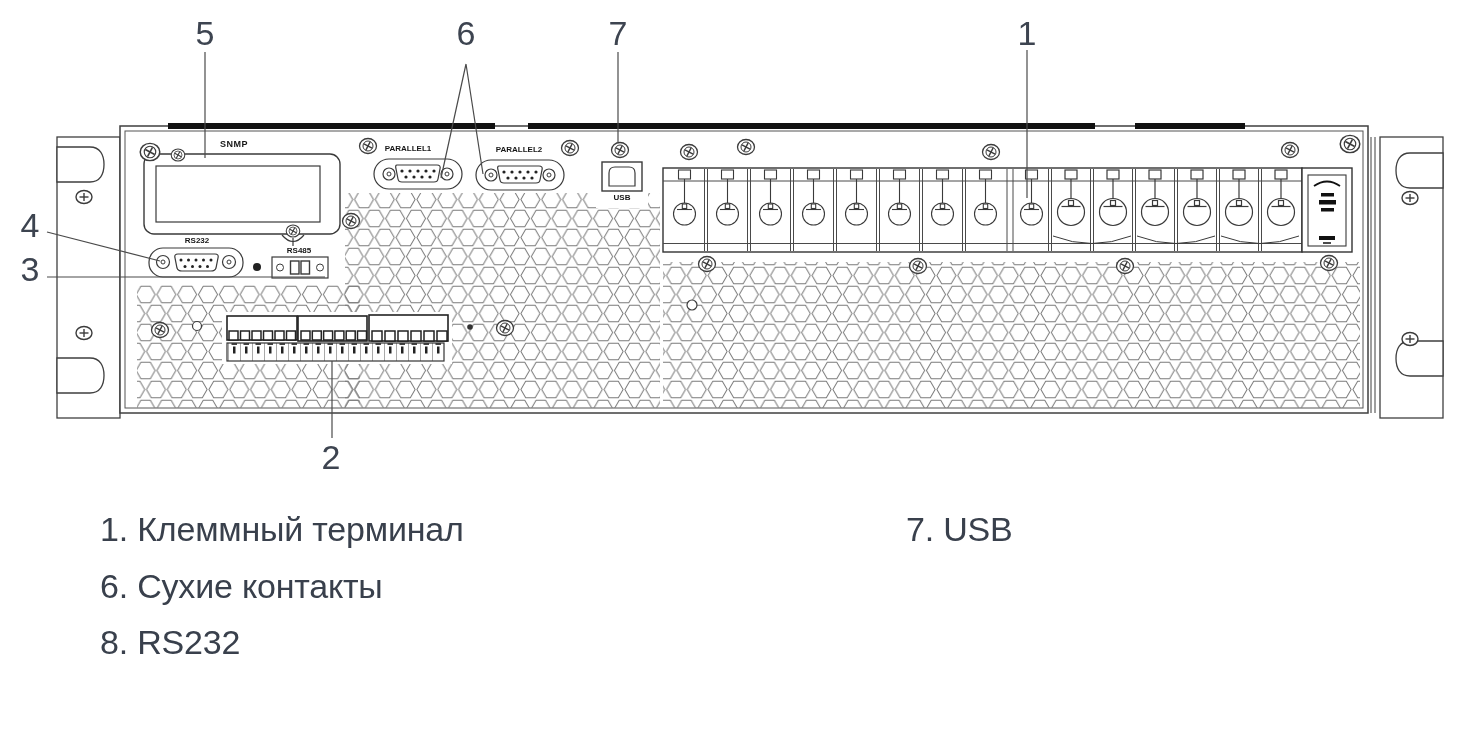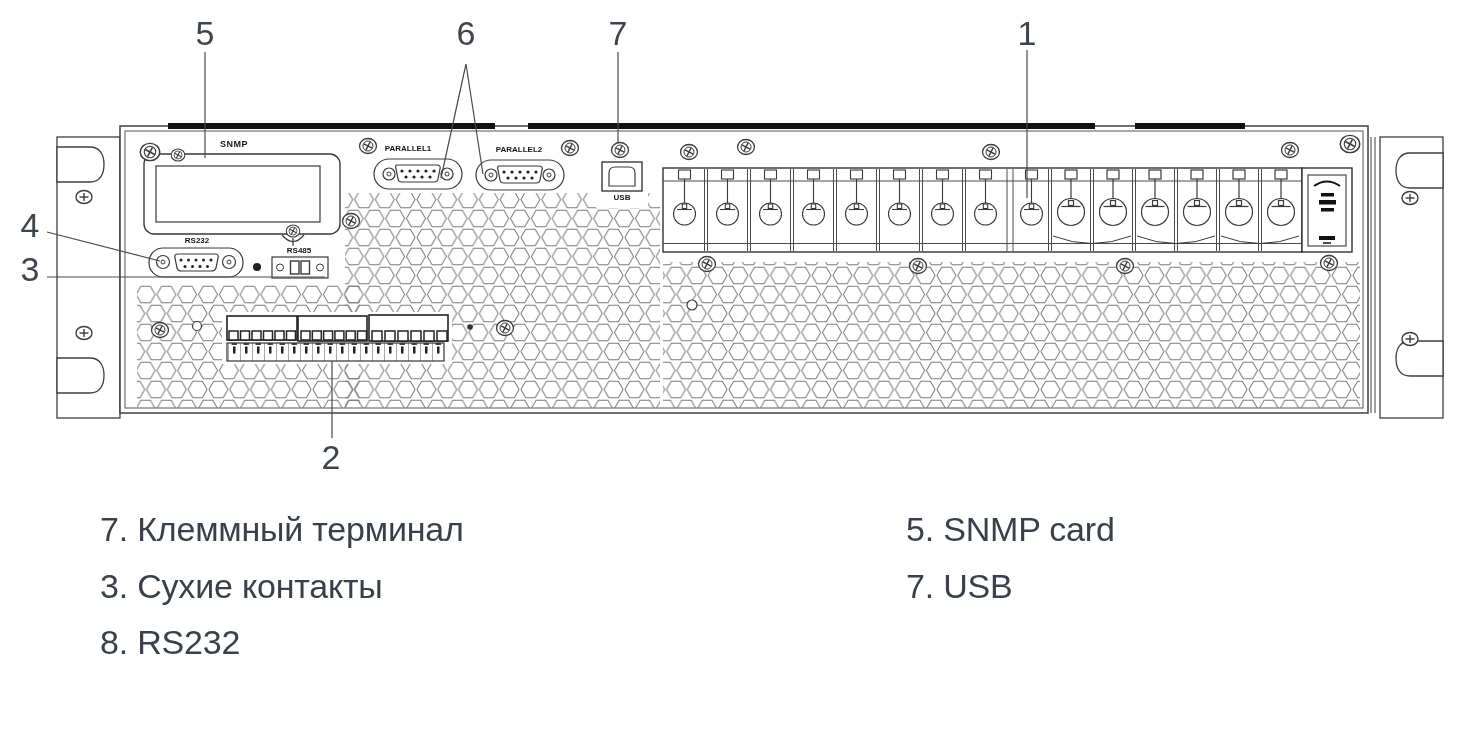--- a/index.html
+++ b/index.html
@@ -299,22 +299,21 @@
   <text class="callout-num" x="205" y="45" text-anchor="middle">5</text>
   <text class="callout-num" x="466" y="45" text-anchor="middle">6</text>
   <text class="callout-num" x="618" y="45" text-anchor="middle">7</text>
   <text class="callout-num" x="1027" y="45" text-anchor="middle">1</text>
   <text class="callout-num" x="30" y="237" text-anchor="middle">4</text>
   <text class="callout-num" x="30" y="281" text-anchor="middle">3</text>
   <text class="callout-num" x="331" y="469" text-anchor="middle">2</text>
 </svg>
 
 <div class="legend legend-left">
-  <div>7. Клеммный терминал</div>
-  <div>3. Сухие контакты</div>
+  <div>1. Клеммный терминал</div>
+  <div>6. Сухие контакты</div>
   <div>8. RS232</div>
 </div>
 <div class="legend legend-right">
-  <div>5. SNMP card</div>
   <div>7. USB</div>
 </div>
 
 </div>
 
 </body></html>

